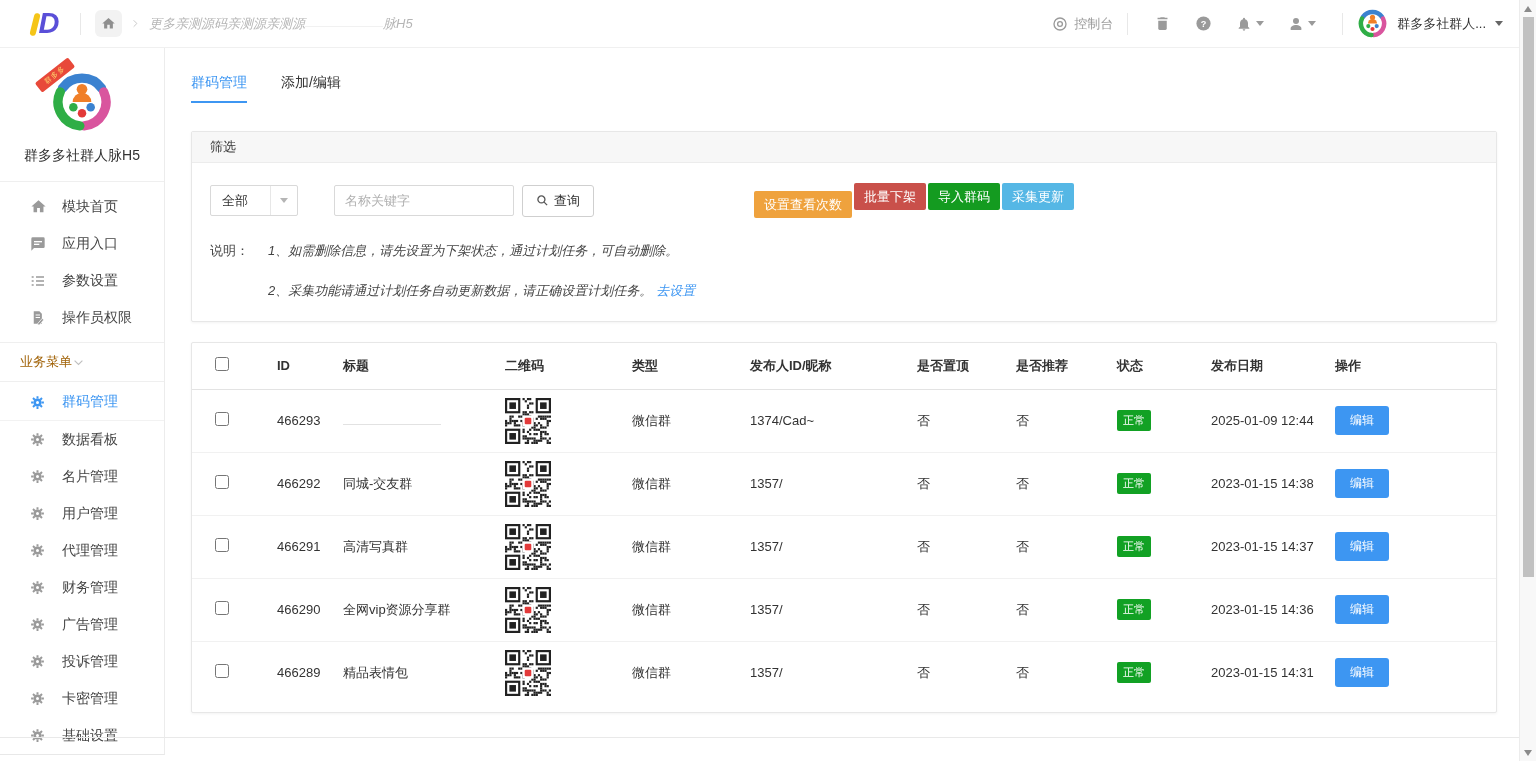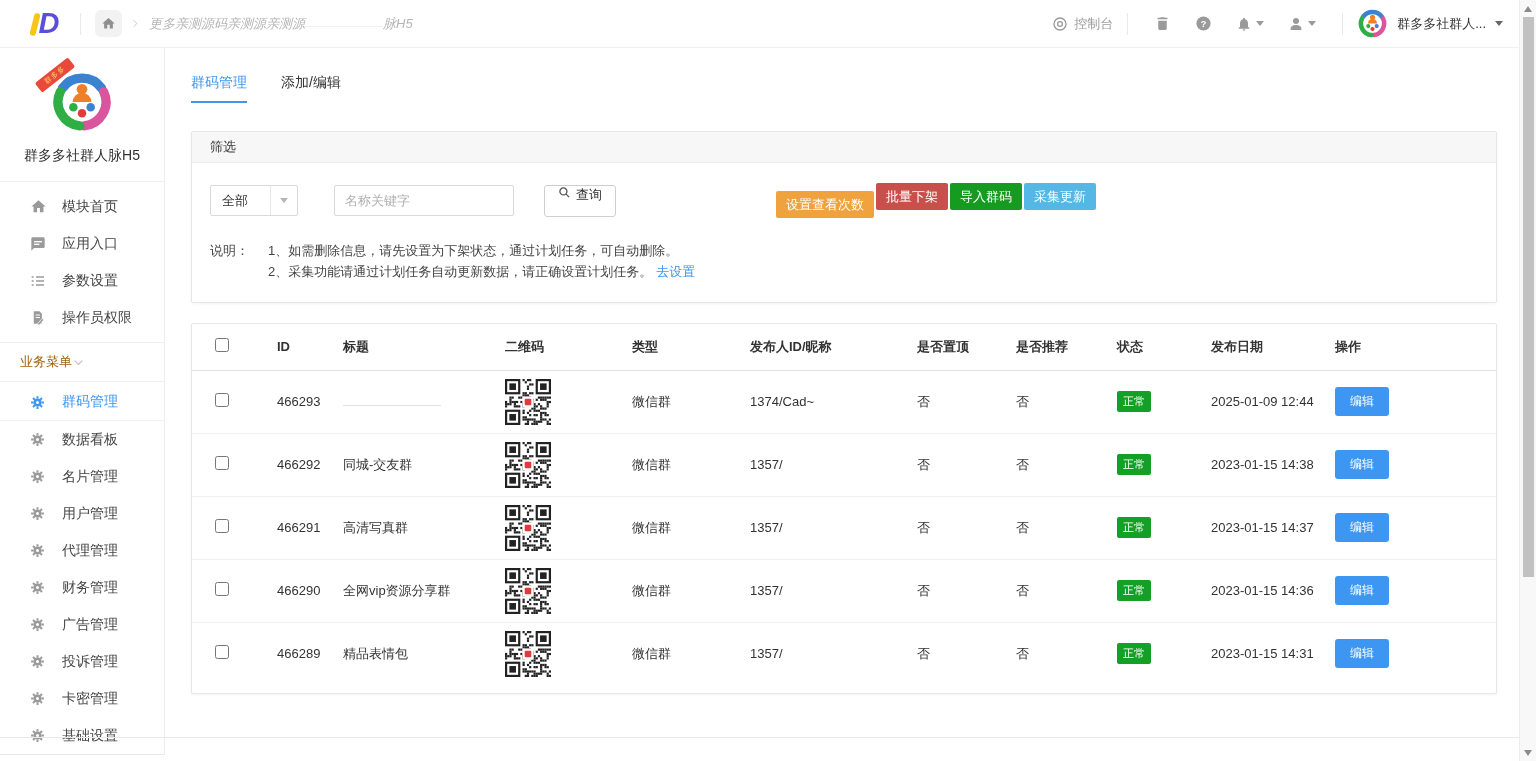--- a/index.html
+++ b/index.html
@@ -59,27 +59,27 @@
     align-items:center;padding:0 18px;font-size:13px;color:#333;}
   .filter-body{padding:20px 18px 22px;}
   .filter-row{display:flex;align-items:center;}
   .select{width:88px;height:31px;border:1px solid #d9d9d9;border-radius:2px;display:flex;align-items:stretch;background:#fff;}
   .sel-text{flex:1;display:flex;align-items:center;padding-left:11px;font-size:13px;color:#333;}
   .sel-arrow{width:27px;border-left:1px solid #e7e7e7;display:flex;align-items:center;justify-content:center;}
   .sel-arrow .caret{border-top-color:#b5b5b5;}
   .kw-input{width:180px;height:31px;border:1px solid #d9d9d9;border-radius:2px;margin-left:36px;
     padding:0 10px;font-size:13px;color:#333;outline:none;}
   .kw-input::placeholder{color:#b0b0b0;}
-  .search-btn{margin-left:30px;height:32px;padding:0 13px;border:1px solid #cfcfcf;background:#fff;
-    border-radius:3px;font-size:13px;color:#333;display:flex;align-items:flex-start;gap:5px;}
+  .search-btn{margin-left:8px;height:32px;padding:0 13px;border:1px solid #cfcfcf;background:#fff;
+    border-radius:3px;font-size:13px;color:#333;display:flex;align-items:center;gap:5px;}
   .action-group{margin-left:160px;display:flex;gap:2px;}
   .action-btn{height:27px;padding:0 10px;color:#fff;font-size:13px;border-radius:2px;white-space:nowrap;}
   .notes{display:flex;margin-top:24px;font-size:13px;color:#444;line-height:1.35;}
   .notes-label{width:58px;flex:none;}
-  .note-lines{display:flex;flex-direction:column;gap:3px;}
+  .note-lines{display:flex;flex-direction:column;gap:22px;font-style:italic;}
   .note-link{color:#3d96f2;text-decoration:none;margin-left:4px;}
 
   .table-card{margin-top:20px;padding-bottom:8px;}
   table{width:100%;border-collapse:collapse;table-layout:fixed;font-size:13px;color:#333;}
   thead td{height:46px;font-weight:bold;border-bottom:1px solid #e3e3e3;}
   tbody td{height:63px;}
   tbody tr{border-bottom:1px solid #f1f1f1;}
   tbody tr:last-child{border-bottom:none;}
   td:first-child{padding-left:23px;}
   .row-title:empty{display:inline-block;width:98px;height:10px;border-bottom:1px solid #e2e2e2;}

